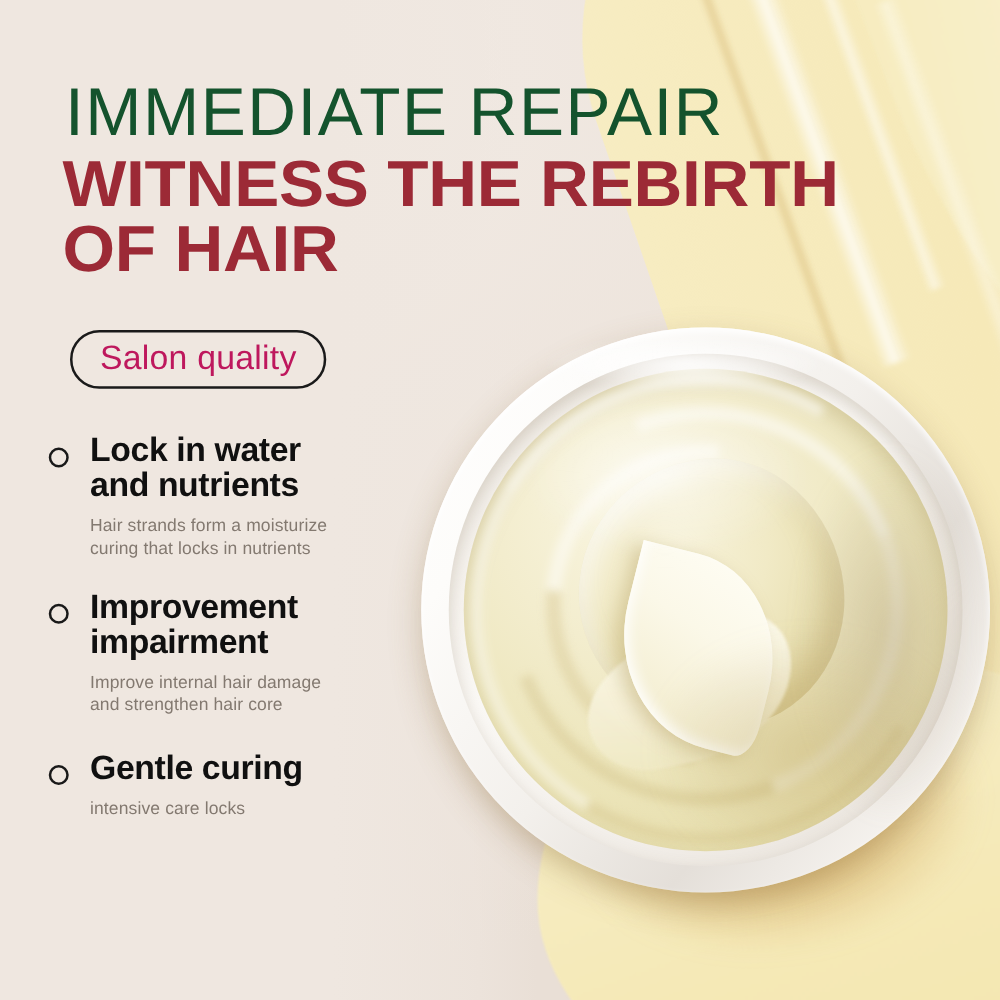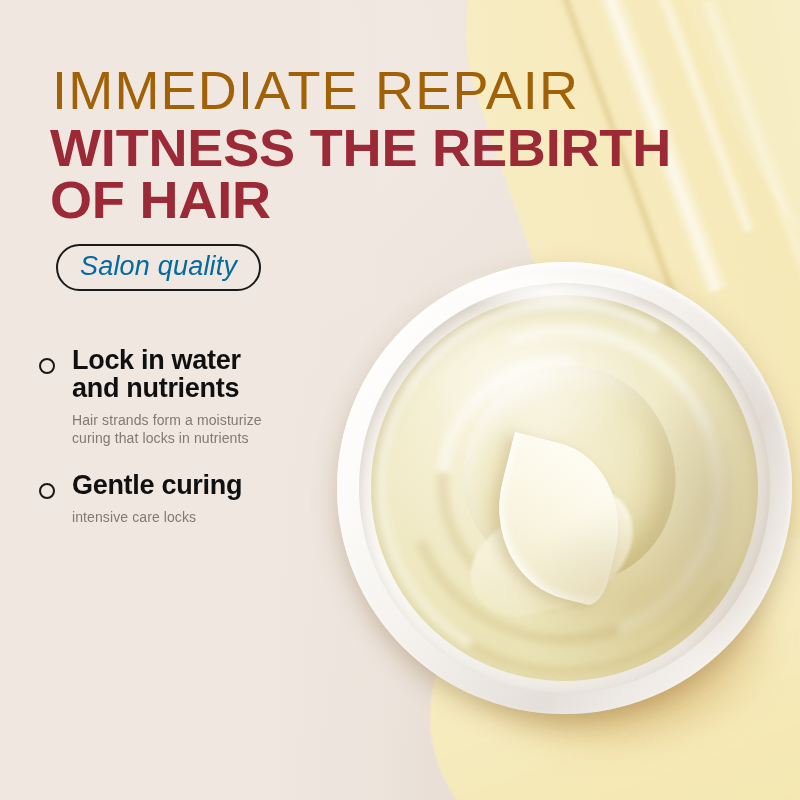--- a/index.html
+++ b/index.html
@@ -241,50 +241,49 @@
     filter:blur(8px);
   }
 
   
   #headline-primary {
     position:absolute;
     left:52px; top:59px;
     font-size:54px;
     font-weight:300;
     letter-spacing:1.2px;
-    color:#a16207;
+    color:#14532d;
     white-space:nowrap;
   }
   #headline-accent {
     position:absolute;
     left:50px; top:122px;
     width:740px;
     font-size:52px;
     font-weight:700;
     line-height:52px;
     letter-spacing:-0.2px;
     color:#9C2A36;
     transform:scaleX(1.04);
     transform-origin:left top;
   }
   #headline-accent .hl-line { display:block; white-space:nowrap; }
 
   #quality-badge {
     position:absolute;
-    left:56px; top:244px;
+    left:56px; top:264px;
     padding:5px 22px 7px;
     border:2px solid #1A1A1A;
     border-radius:28px;
     font-size:27px;
     font-weight:400;
-    color:#0369a1;
+    color:#be185d;
     letter-spacing:.2px;
     background:transparent;
     white-space:nowrap;
-    font-style:italic;
   }
 
   #feature-list {
     position:absolute;
     left:36px; top:346px;
     width:330px;
   }
   .feature-item {
     position:relative;
     padding-left:36px;
@@ -370,20 +369,31 @@
       <div class="feature-title">
         <span>Lock in water</span><br>
         <span>and nutrients</span>
       </div>
       <div class="feature-desc">
         <span>Hair strands form a moisturize</span>
         <span>curing that locks in nutrients</span>
       </div>
     </div>
 
+    <div class="feature-item" id="feature-item-1">
+      <span class="bullet-ring"></span>
+      <div class="feature-title">
+        <span>Improvement</span><br>
+        <span>impairment</span>
+      </div>
+      <div class="feature-desc">
+        <span>Improve internal hair damage</span>
+        <span>and strengthen hair core</span>
+      </div>
+    </div>
 
     <div class="feature-item" id="feature-item-2">
       <span class="bullet-ring"></span>
       <div class="feature-title">
         <span>Gentle curing</span>
       </div>
       <div class="feature-desc">
         <span>intensive care locks</span>
       </div>
     </div>

